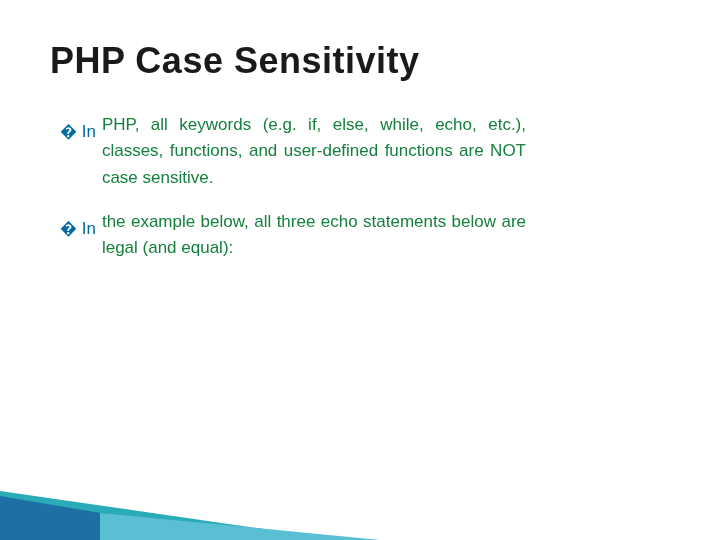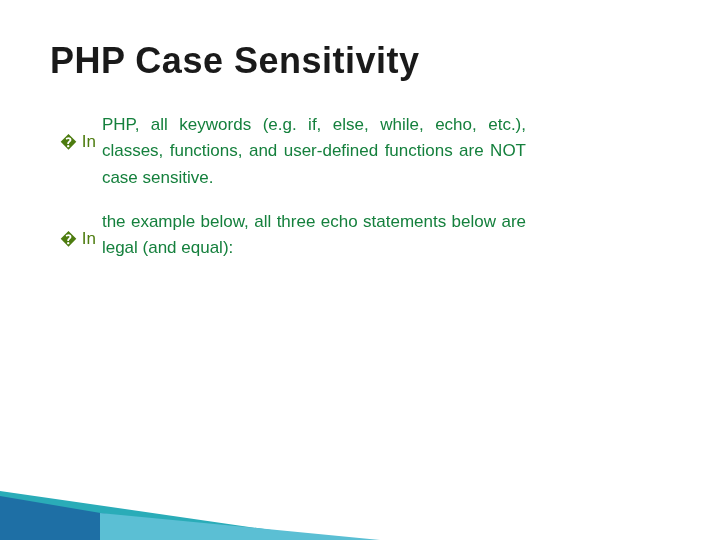--- a/index.html
+++ b/index.html
@@ -38,24 +38,24 @@
     }
 
     .bullet-item {
       display: flex;
       margin-bottom: 18px;
       align-items: flex-start;
     }
 
     .bullet-marker {
       font-size: 17px;
-      color: #4d7c0f;
+      color: #0369a1;
       margin-right: 6px;
       flex-shrink: 0;
-      margin-top: 17px;
+      margin-top: 7px;
     }
 
     .bullet-text {
       font-size: 17px;
       color: #15803d;
       line-height: 1.55;
       text-align: justify;
     }
 
     

